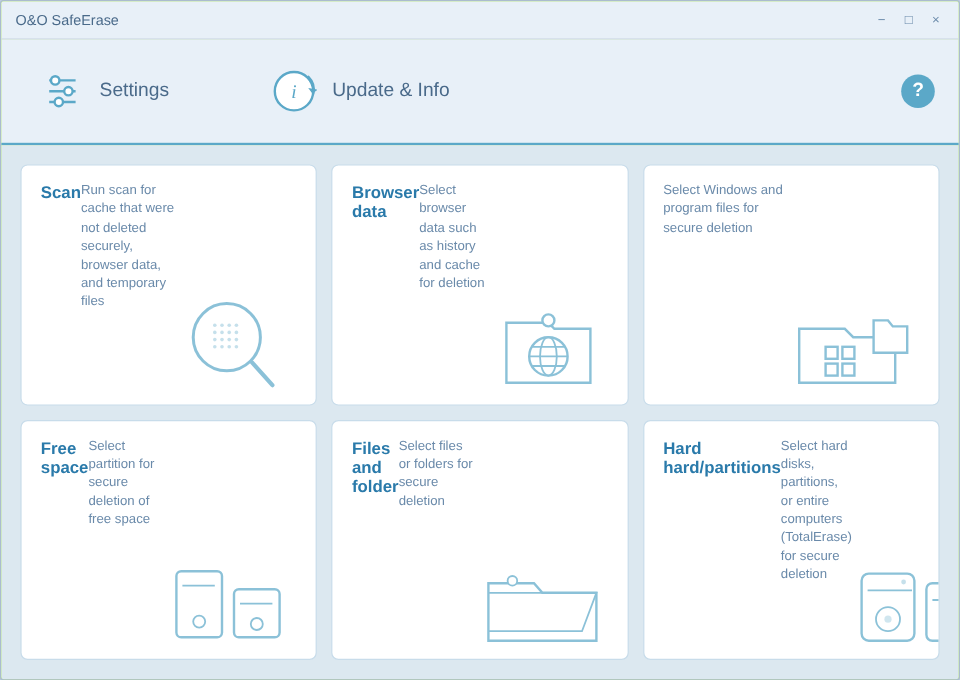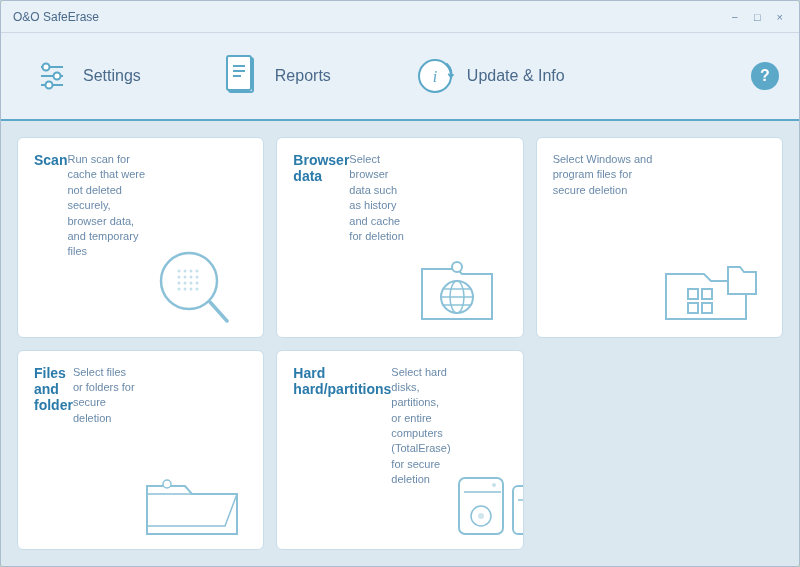--- a/index.html
+++ b/index.html
@@ -159,32 +159,20 @@
           <circle cx="13" cy="10" r="3.5" stroke="#5ba8c8" stroke-width="2" fill="white"></circle>
           <line x1="8" y1="19" x2="30" y2="19" stroke="#5ba8c8" stroke-width="2"></line>
           <circle cx="24" cy="19" r="3.5" stroke="#5ba8c8" stroke-width="2" fill="white"></circle>
           <line x1="8" y1="28" x2="30" y2="28" stroke="#5ba8c8" stroke-width="2"></line>
           <circle cx="16" cy="28" r="3.5" stroke="#5ba8c8" stroke-width="2" fill="white"></circle>
         </svg>
       </div>
       <span class="toolbar-label">Settings</span>
     </div>
 
-    <div class="toolbar-item">
-      <div class="toolbar-icon">
-        <svg width="38" height="44" viewBox="0 0 38 44" fill="none" xmlns="http://www.w3.org/2000/svg">
-          <rect x="4" y="4" width="24" height="34" rx="2" stroke="#5ba8c8" stroke-width="2" fill="white"></rect>
-          <rect x="2" y="2" width="24" height="34" rx="2" stroke="#5ba8c8" stroke-width="2" fill="white"></rect>
-          <line x1="8" y1="12" x2="20" y2="12" stroke="#5ba8c8" stroke-width="2"></line>
-          <line x1="8" y1="17" x2="20" y2="17" stroke="#5ba8c8" stroke-width="2"></line>
-          <line x1="8" y1="22" x2="16" y2="22" stroke="#5ba8c8" stroke-width="2"></line>
-        </svg>
-      </div>
-      <span class="toolbar-label">Reports</span>
-    </div>
 
     <div class="toolbar-item">
       <div class="toolbar-icon">
         <svg width="40" height="40" viewBox="0 0 40 40" fill="none" xmlns="http://www.w3.org/2000/svg">
           <circle cx="20" cy="20" r="16" stroke="#5ba8c8" stroke-width="2" fill="white"></circle>
           <text x="20" y="26" text-anchor="middle" font-size="16" fill="#5ba8c8" font-family="serif" font-style="italic">i</text>
           <path d="M32 8 Q38 14 36 22" stroke="#5ba8c8" stroke-width="2" fill="none" stroke-linecap="round"></path>
           <polyline points="36,22 33,18 39,19" fill="#5ba8c8" stroke="#5ba8c8" stroke-width="1"></polyline>
         </svg>
       </div>
@@ -254,20 +242,35 @@
           <rect x="32" y="50" width="10" height="10" stroke="#5ba8c8" stroke-width="2" fill="white"></rect>
           <rect x="46" y="50" width="10" height="10" stroke="#5ba8c8" stroke-width="2" fill="white"></rect>
           <rect x="32" y="64" width="10" height="10" stroke="#5ba8c8" stroke-width="2" fill="white"></rect>
           <rect x="46" y="64" width="10" height="10" stroke="#5ba8c8" stroke-width="2" fill="white"></rect>
 
           <path d="M72 28 L72 55 L100 55 L100 33 L88 33 L84 28 Z" stroke="#5ba8c8" stroke-width="2" fill="white"></path>
         </svg>
       </div>
     </div>
 
+    <div class="card">
+      <div class="card-title">Free space</div>
+      <div class="card-desc">Select partition for secure deletion of free space</div>
+      <div class="card-icon">
+        <svg width="110" height="85" viewBox="0 0 110 85" fill="none" xmlns="http://www.w3.org/2000/svg">
+
+          <rect x="10" y="20" width="38" height="55" rx="4" stroke="#5ba8c8" stroke-width="2" fill="white"></rect>
+          <circle cx="29" cy="62" r="5" stroke="#5ba8c8" stroke-width="1.5" fill="none"></circle>
+          <line x1="15" y1="32" x2="42" y2="32" stroke="#5ba8c8" stroke-width="1.5"></line>
+          <rect x="58" y="35" width="38" height="40" rx="4" stroke="#5ba8c8" stroke-width="2" fill="white"></rect>
+          <circle cx="77" cy="64" r="5" stroke="#5ba8c8" stroke-width="1.5" fill="none"></circle>
+          <line x1="63" y1="47" x2="90" y2="47" stroke="#5ba8c8" stroke-width="1.5"></line>
+        </svg>
+      </div>
+    </div>
 
     <div class="card">
       <div class="card-title">Files and folder</div>
       <div class="card-desc">Select files or folders for secure deletion</div>
       <div class="card-icon">
         <svg width="110" height="85" viewBox="0 0 110 85" fill="none" xmlns="http://www.w3.org/2000/svg">
 
           <path d="M10 30 L10 78 L100 78 L100 38 L55 38 L48 30 Z" stroke="#5ba8c8" stroke-width="2" fill="white"></path>
 
           <path d="M10 38 L100 38 L88 70 L10 70" stroke="#5ba8c8" stroke-width="1.5" fill="none"></path>

